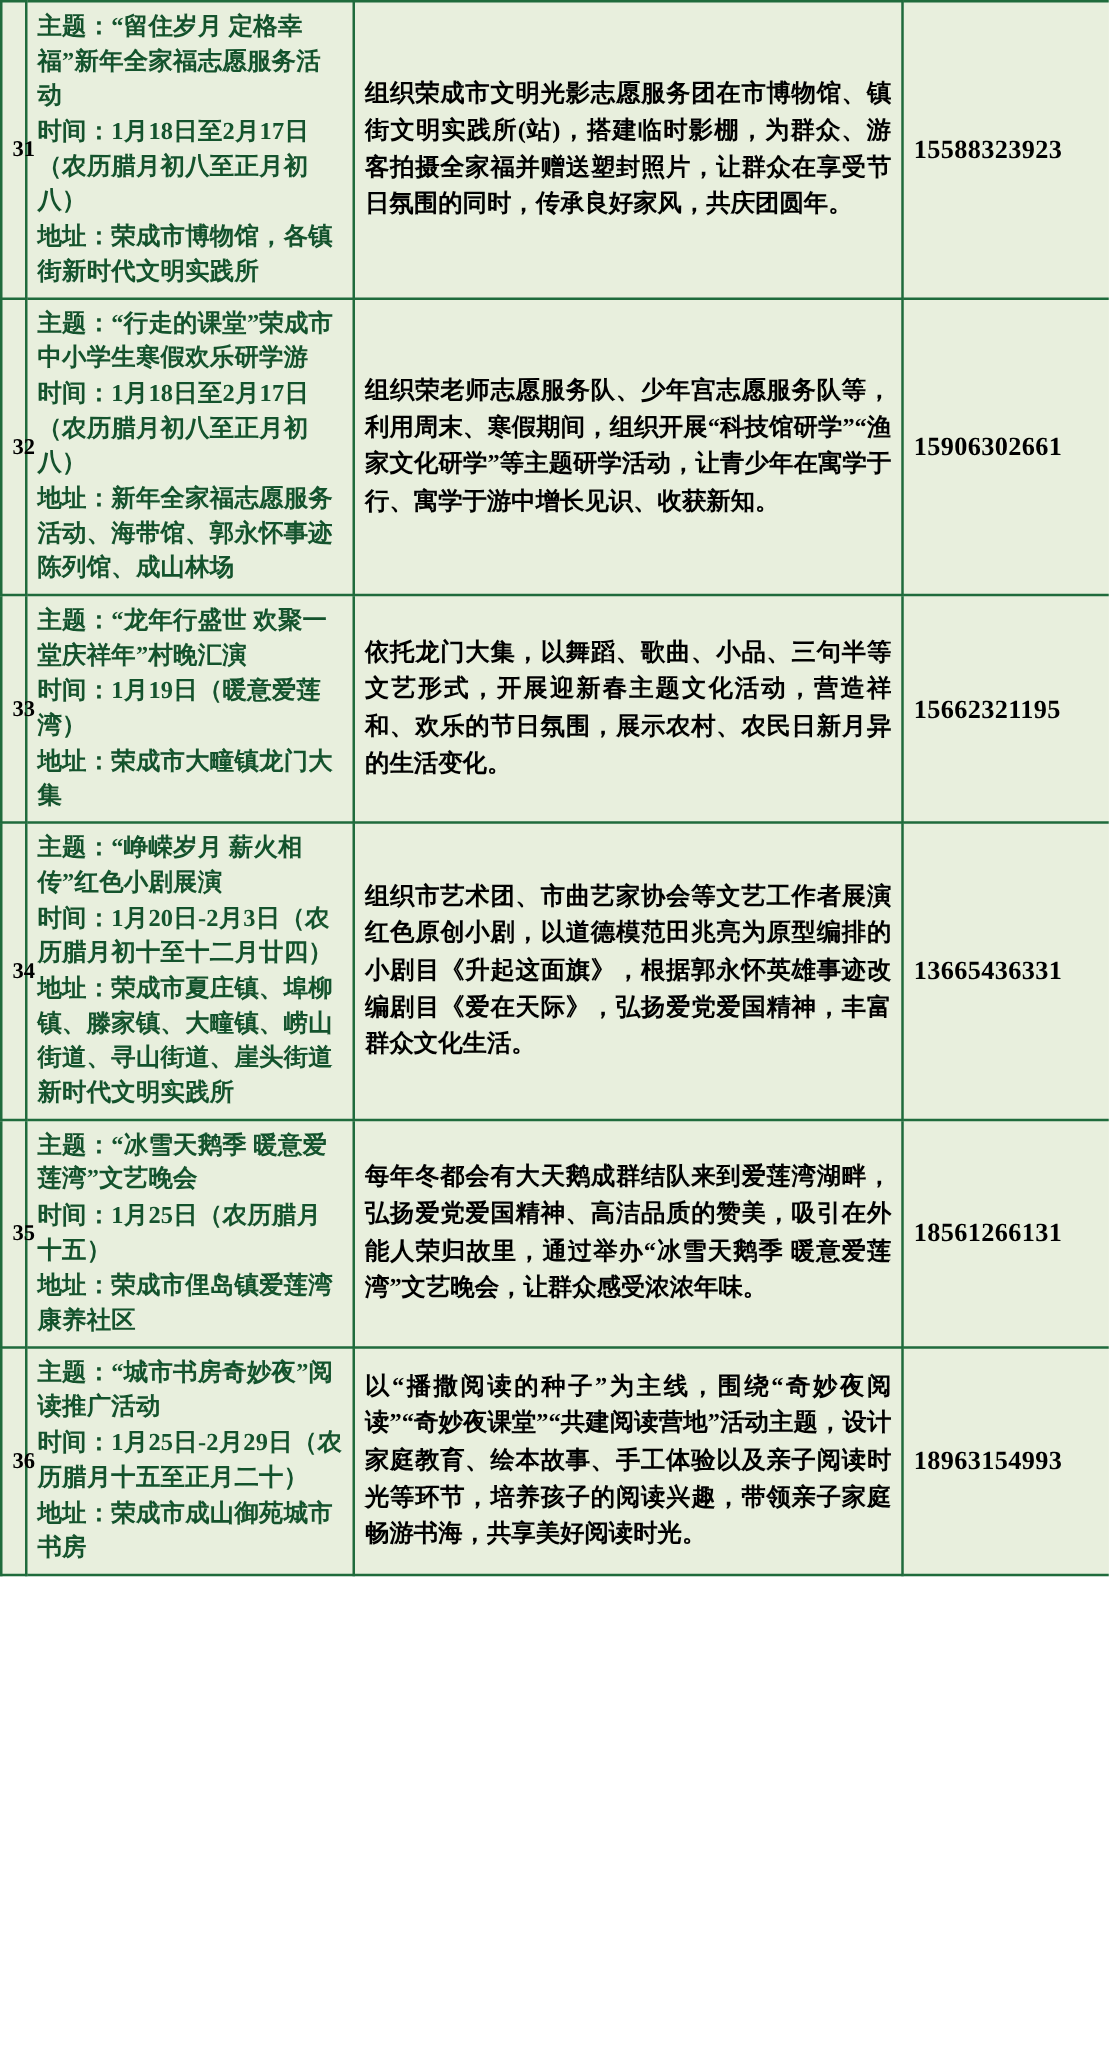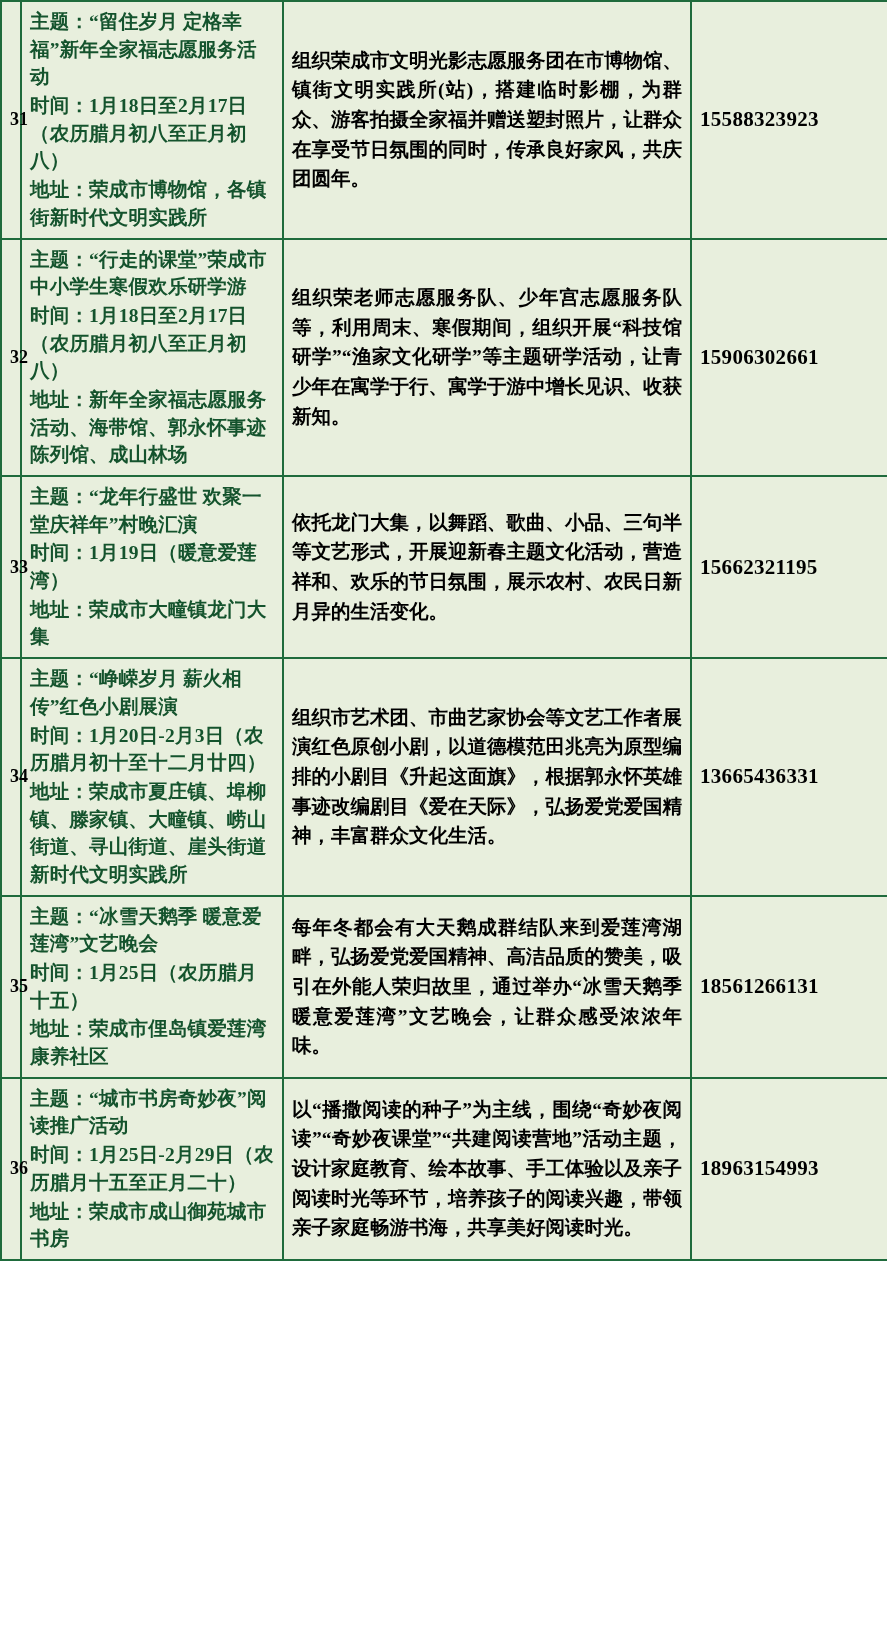--- a/index.html
+++ b/index.html
@@ -42,21 +42,21 @@
     width: 262px;
     font-size: 19.5px;
     line-height: 1.42;
     font-weight: bold;
     color: #14532d;
     letter-spacing: 0.2px;
     padding: 10px 10px;
     vertical-align: middle;
   }
   td.col-desc {
-    width: 408px;
+    width: 439px;
     font-size: 19.5px;
     line-height: 1.52;
     font-weight: bold;
     color: #000;
     text-align: justify;
     text-justify: inter-ideograph;
     padding: 10px 12px;
     vertical-align: middle;
   }
   td.col-phone {

